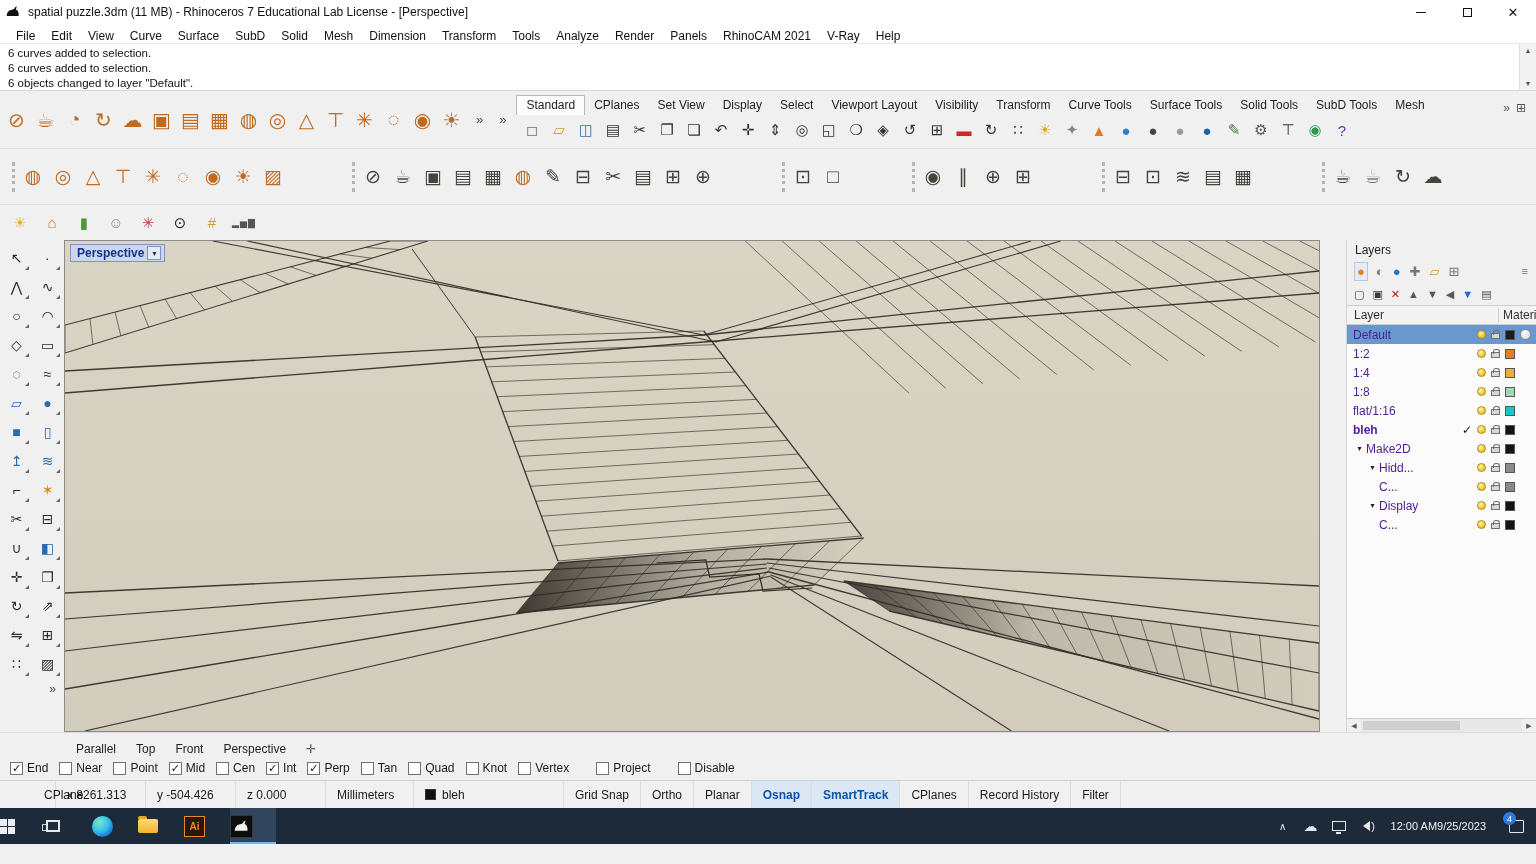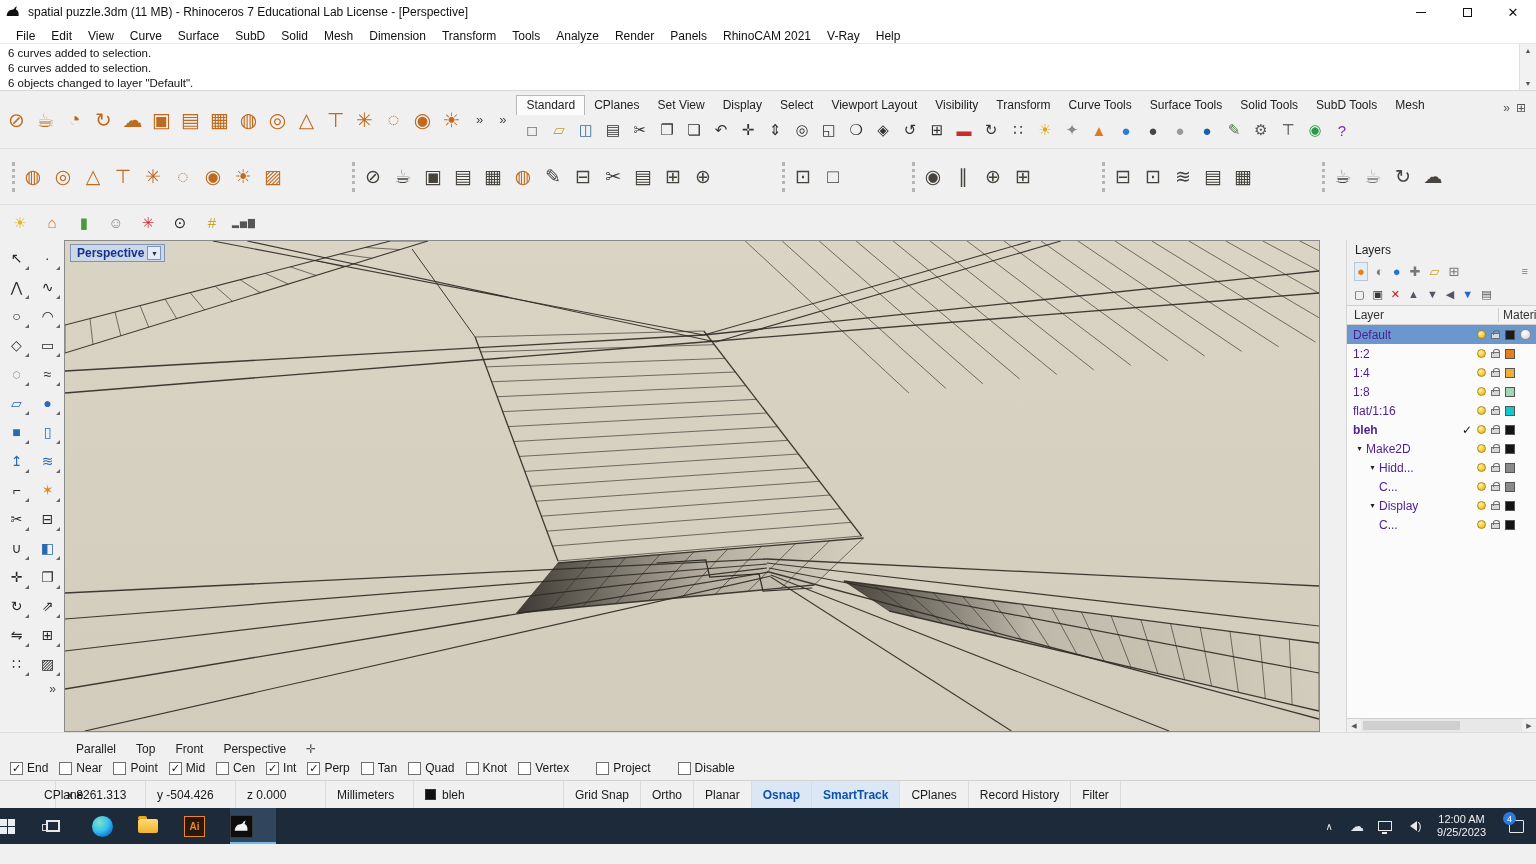--- a/index.html
+++ b/index.html
@@ -131,21 +131,21 @@
   .tb-btn.active-app{background:#31455c;box-shadow:inset 0 -2px 0 #76b9ed;}
   .tray{margin-left:auto;display:flex;align-items:stretch;}
   .tray-btn{min-width:28px;display:flex;align-items:center;justify-content:center;padding:0 4px;}
   .chev-up{font-size:10px;color:#e8e8e8;}
   .cloud-glyph{font-size:14px;color:#dfe6ee;}
   .display-icon{width:14px;height:10px;border:1.5px solid #e8e8e8;position:relative;}
   .display-icon::after{content:"";position:absolute;left:3px;bottom:-4px;width:5px;height:2px;background:#e8e8e8;}
   .spk{display:flex;align-items:center;}
   .spk-tri{width:0;height:0;border:5px solid transparent;border-right:7px solid #e8e8e8;}
   .spk-wave{color:#e8e8e8;font-size:11px;margin-left:1px;}
-  .clock{display:flex;flex-direction:column;justify-content:center;align-items:center;font-size:11px;line-height:13px;padding:0 10px;color:#f0f0f0;}
+  .clock{display:flex;flex-direction:row;justify-content:center;align-items:center;font-size:11px;line-height:13px;padding:0 10px;color:#f0f0f0;}
   .notif{position:relative;width:40px;display:flex;align-items:center;justify-content:center;}
   .notif-box{width:15px;height:13px;border:1.5px solid #e8e8e8;border-radius:1px;}
   .badge{position:absolute;top:4px;left:7px;min-width:13px;height:13px;border-radius:50%;background:#2a7ae0;color:#fff;font-size:9px;display:flex;align-items:center;justify-content:center;}
 </style>
 </head>
 <body>
 
 <div class="titlebar">
   <span class="app-logo">
     <svg viewBox="0 0 20 20" width="16" height="16">

